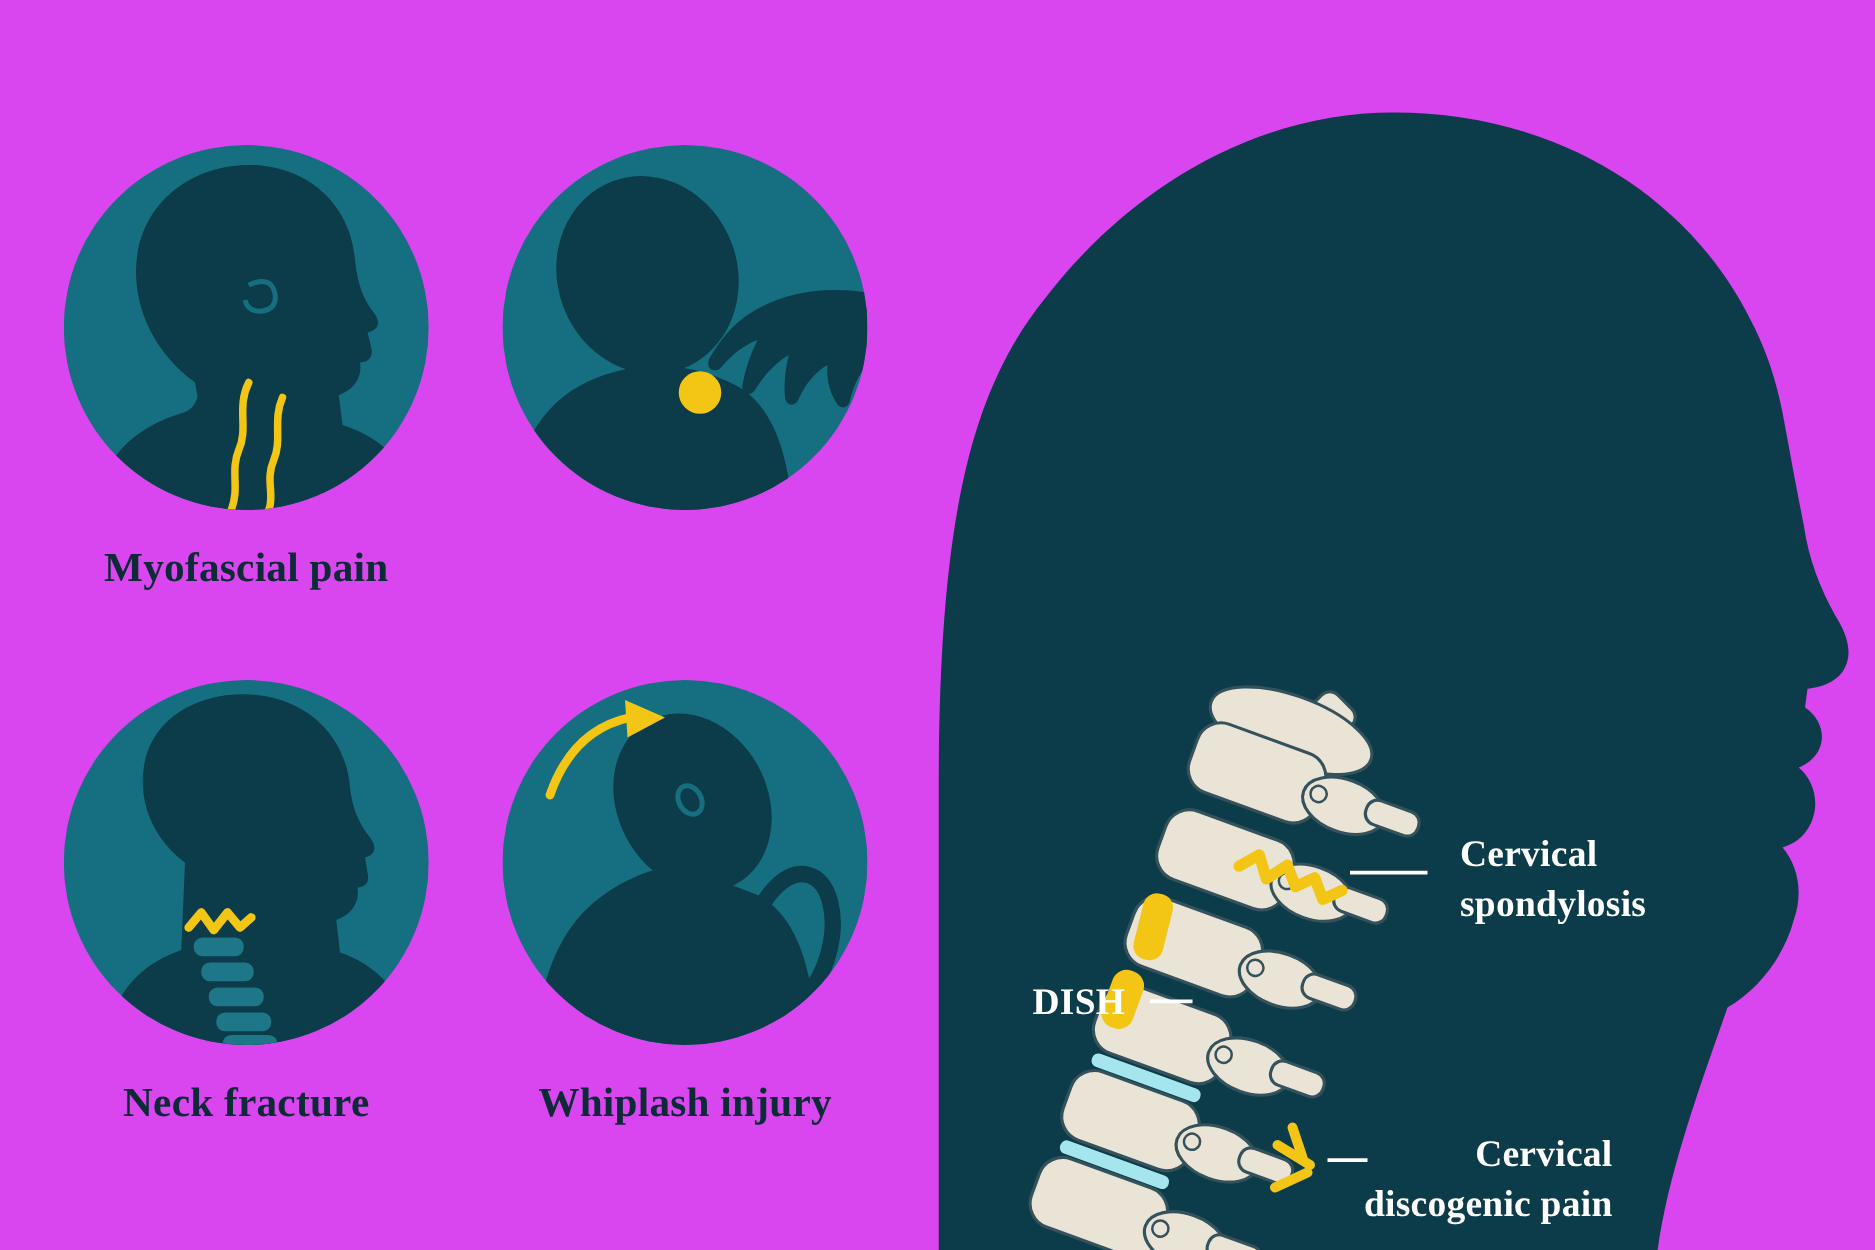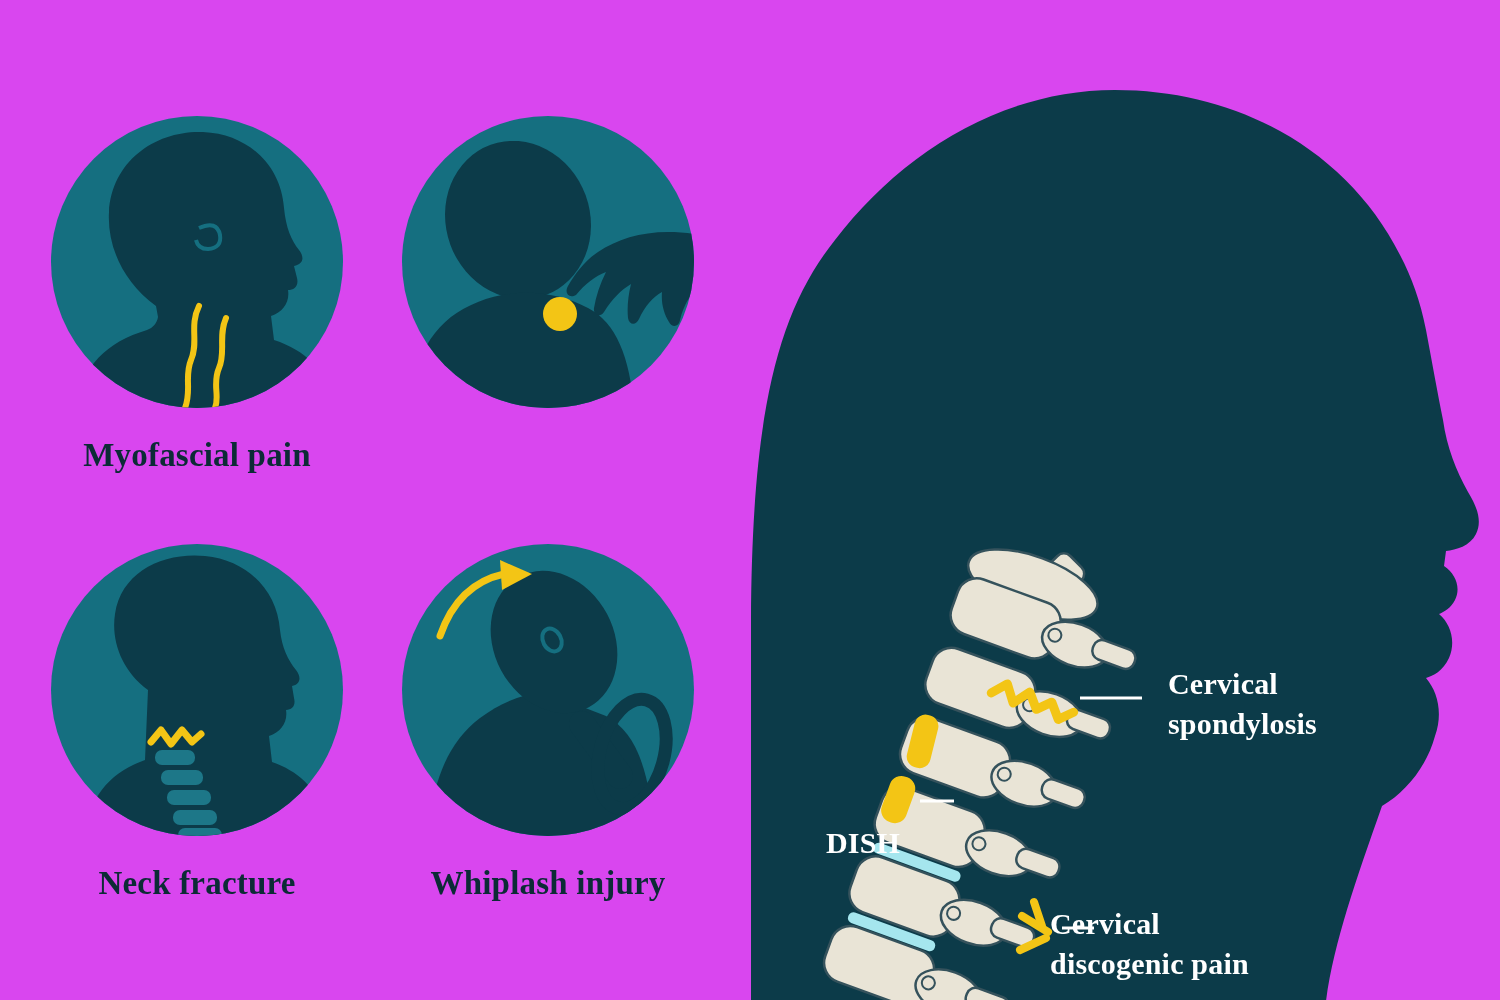--- a/index.html
+++ b/index.html
@@ -193,15 +193,15 @@
         <polygon points="98,16 130,30 100,46" fill="#f3c515"></polygon>
       </g>
     </g>
   </svg>
 
   <div class="cond-label" style="left:31px;top:437px;width:332px;">Myofascial pain</div>
   <div class="cond-label" style="left:382px;top:865px;width:332px;">Whiplash injury</div>
   <div class="cond-label" style="left:31px;top:865px;width:332px;">Neck fracture</div>
 
   <div class="anat-label" style="left:1150px;top:664px;width:200px;text-align:left;margin-left:18px;">Cervical spondylosis</div>
-  <div class="anat-label" style="left:826px;top:823px;">DISH</div>
-  <div class="anat-label" style="left:1050px;top:904px;width:240px;text-align:left;">Cervical discogenic pain</div>
+  <div class="anat-label" style="left:826px;top:782px;">DISH</div>
+  <div class="anat-label" style="left:1050px;top:904px;width:240px;text-align:right;">Cervical discogenic pain</div>
 </div>
 
 </body></html>

